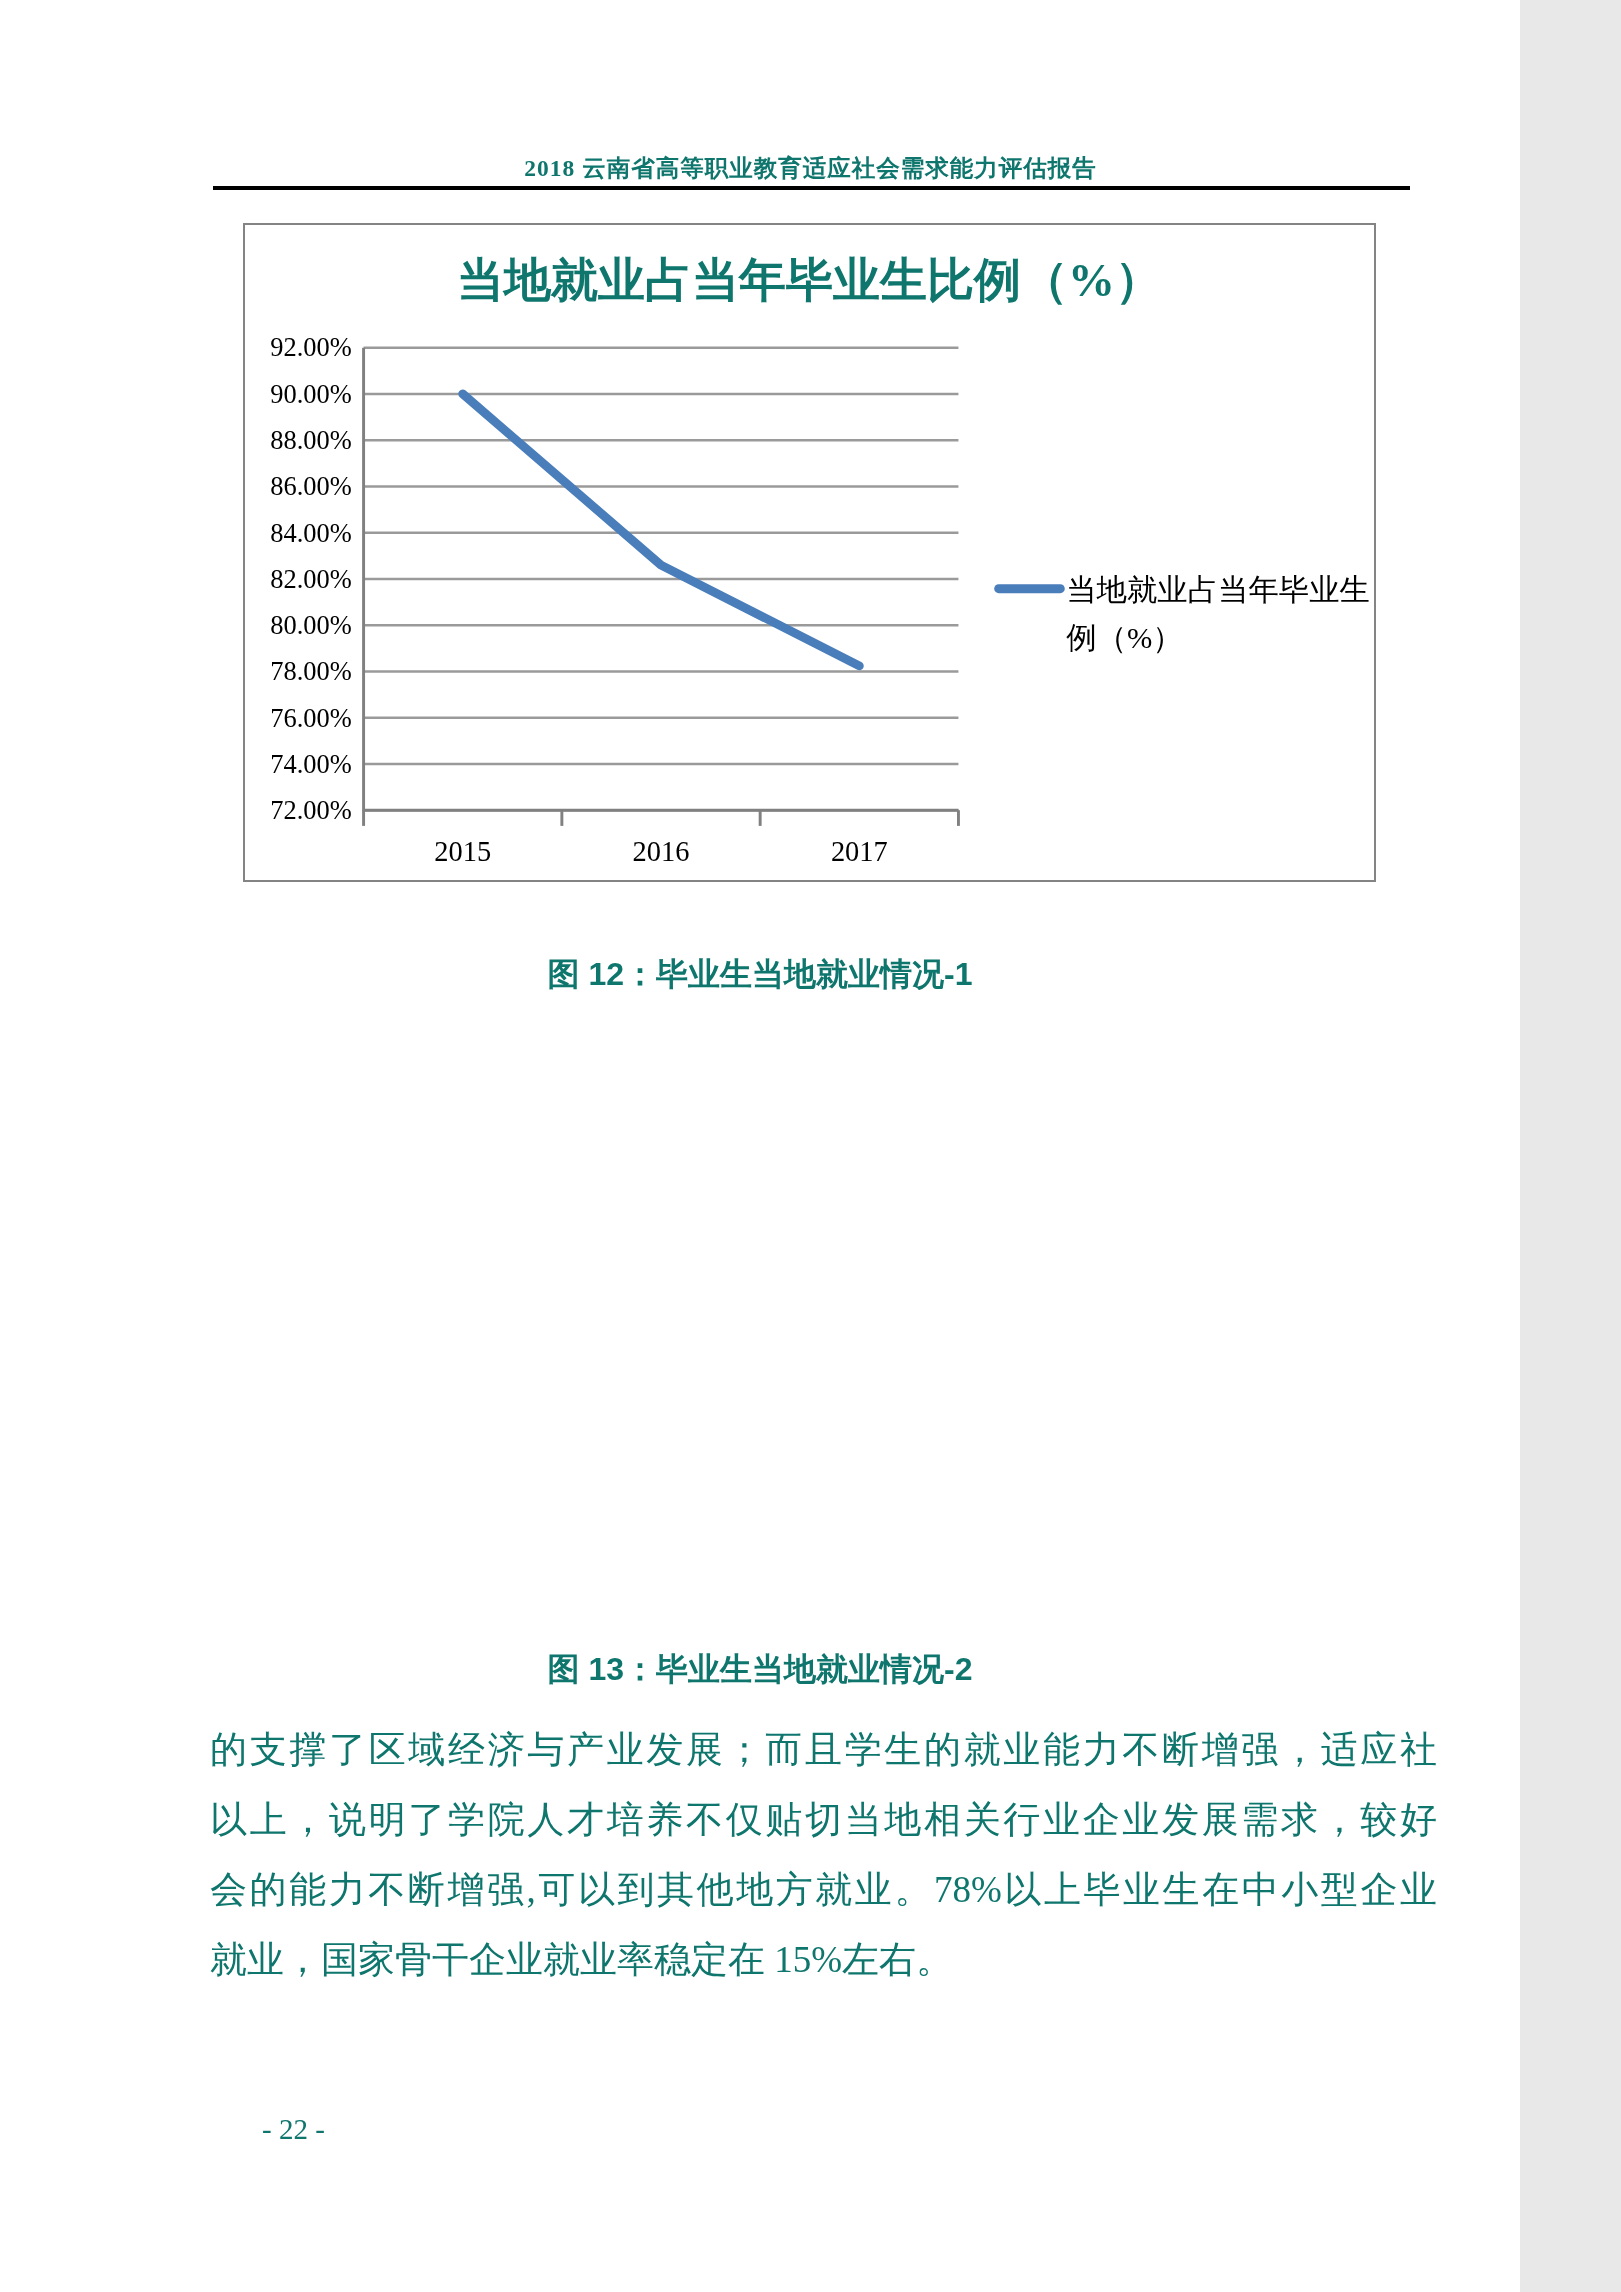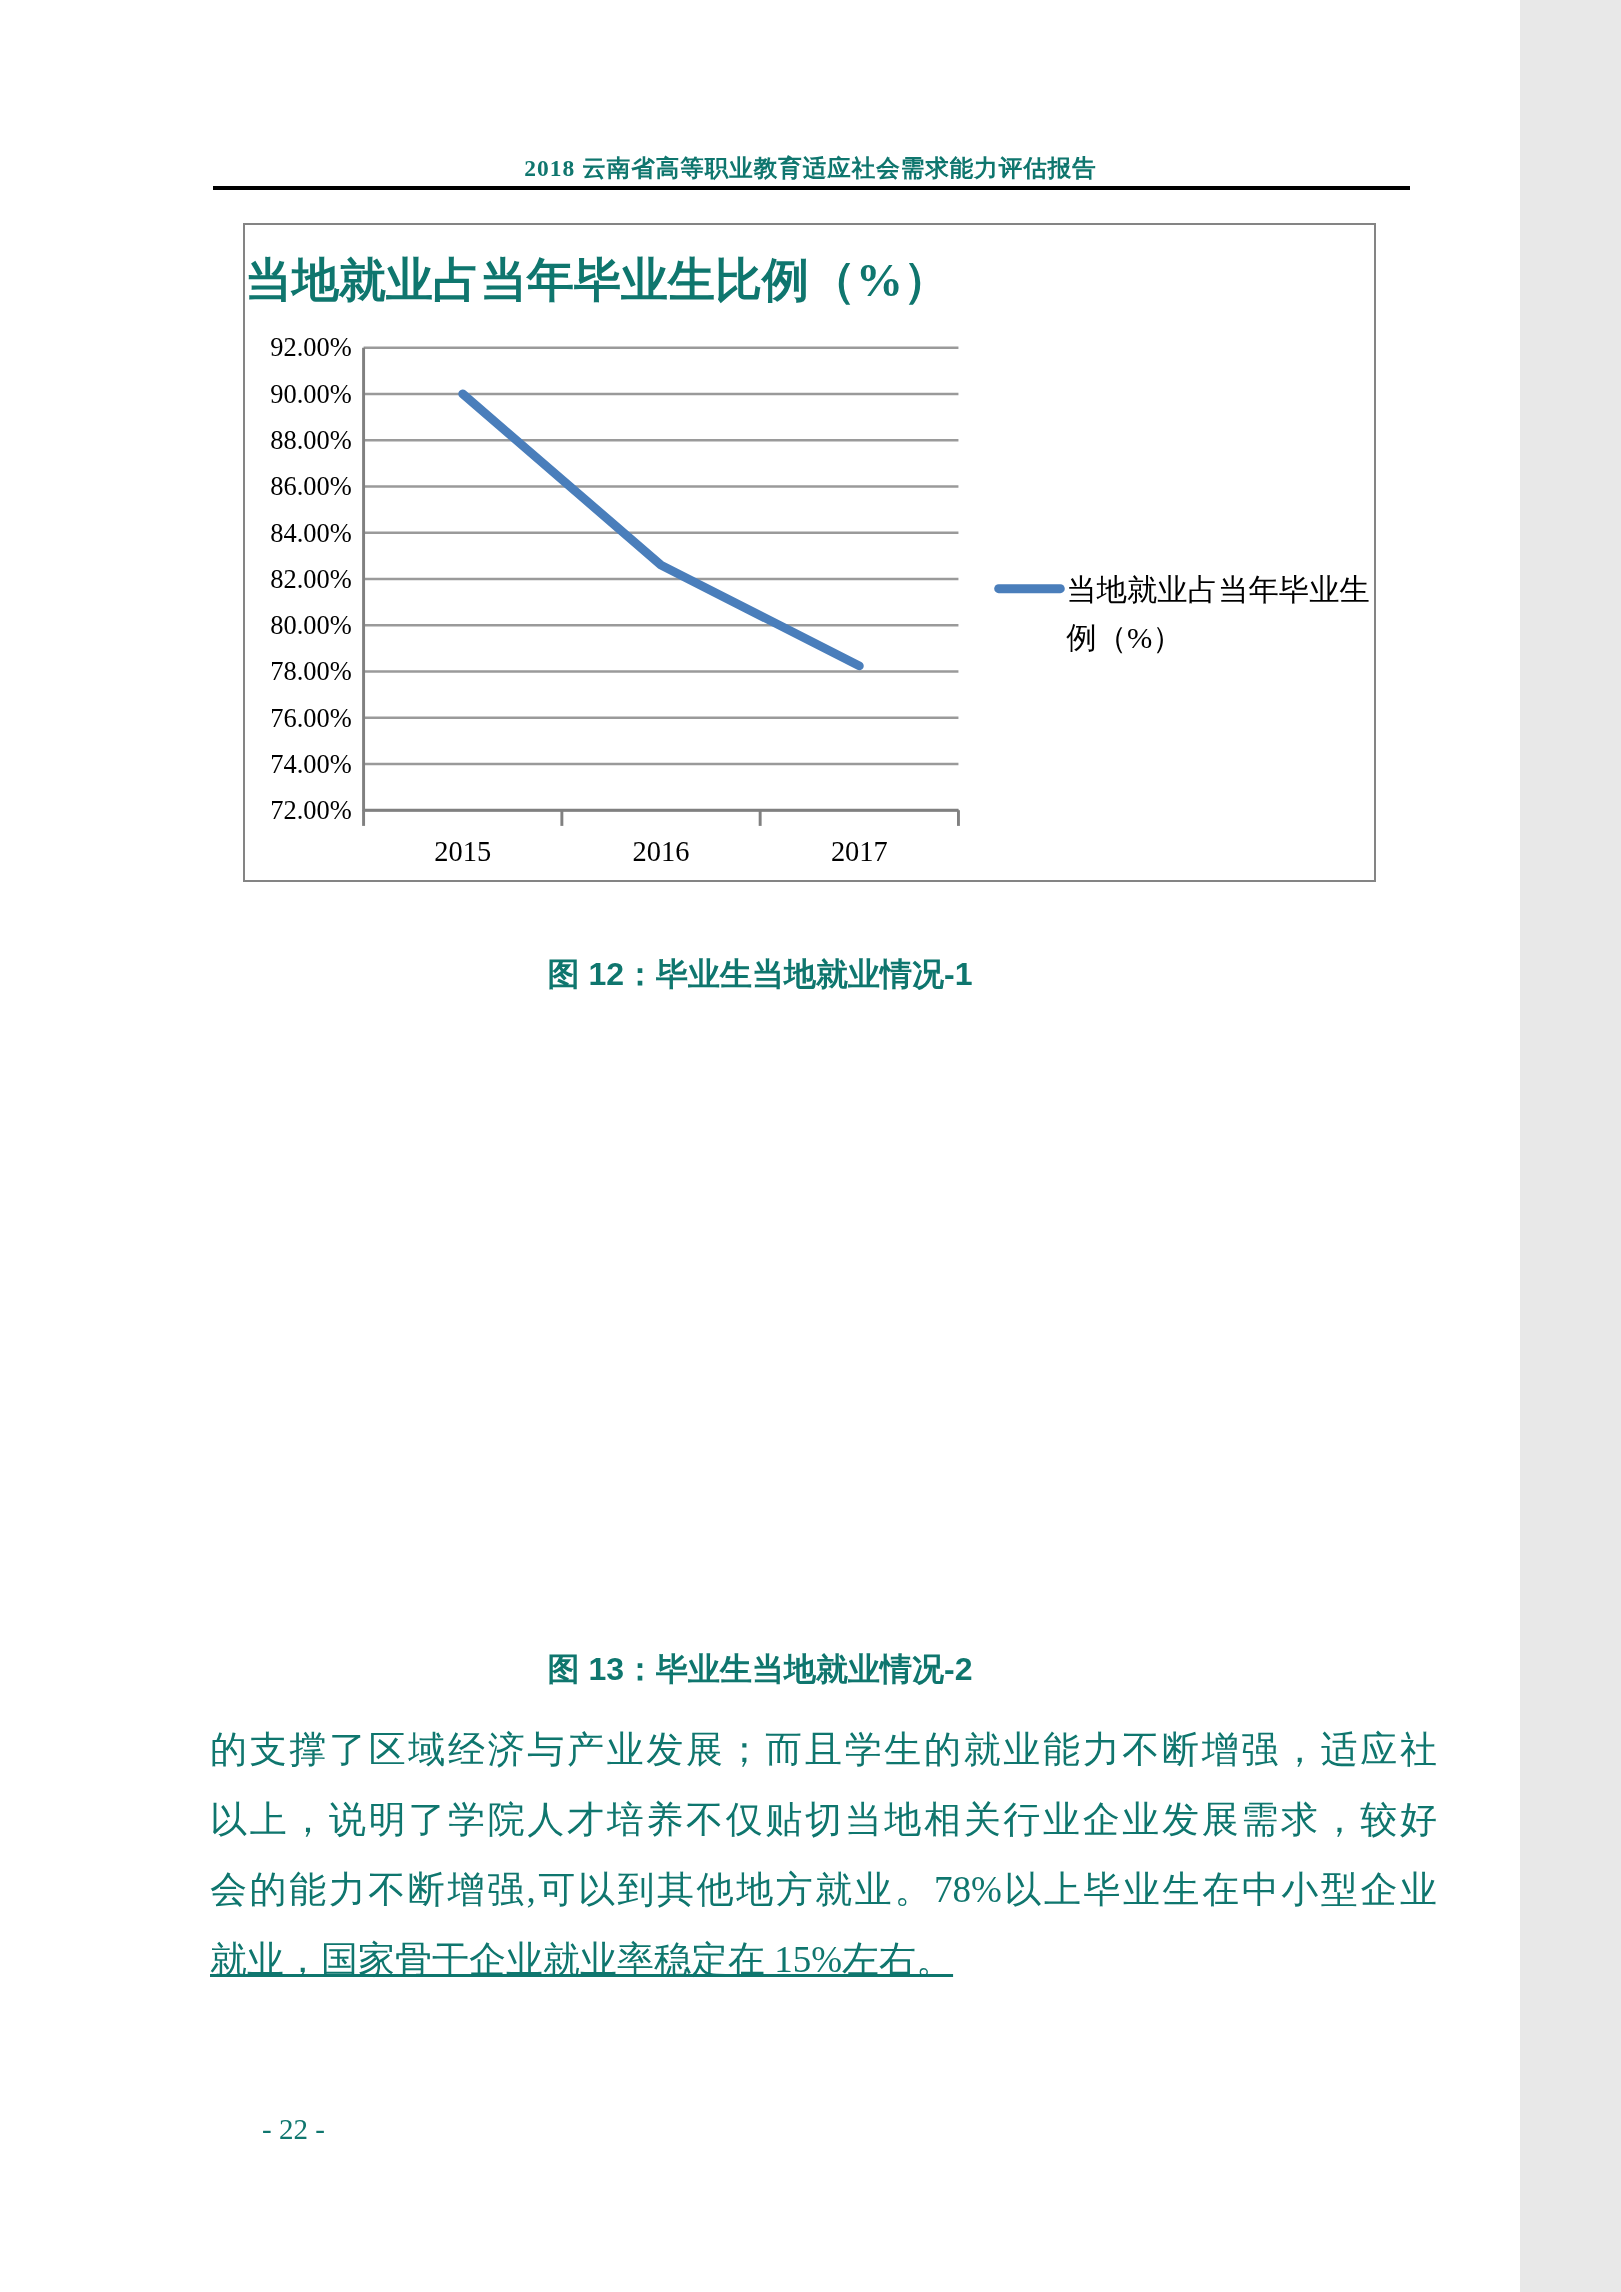--- a/index.html
+++ b/index.html
@@ -21,21 +21,21 @@
     background:#000;
   }
   .chart-box{
     position:absolute;left:243px;background:#fff;
     border:2.9px solid #848484;box-sizing:border-box;
   }
   #chart1-box{top:223px;width:1133px;height:659px;}
   #chart2-box{top:1042px;width:1133px;height:555px;}
   .chart-title{
     position:absolute;left:0;top:23.5px;width:100%;
-    text-align:left;font-weight:bold;font-size:47px;
+    text-align:center;font-weight:bold;font-size:47px;
     font-family:"Liberation Serif","DejaVu Serif",serif;
   }
   #chart2-box .chart-title{top:21.6px;}
   .title-num{font-family:"Liberation Sans","DejaVu Sans",sans-serif;font-weight:bold;}
   .chart-svg{position:absolute;left:0;top:0;}
   .svg-label{font-family:"Liberation Serif","DejaVu Serif",serif;fill:#000;}
   .caption{
     position:absolute;left:206px;width:1108px;
     text-align:center;
     font-family:"Liberation Sans","DejaVu Sans",sans-serif;
@@ -46,21 +46,21 @@
   .para{
     position:absolute;left:210px;top:1715px;width:1227px;
     font-size:37px;line-height:70px;
   }
   .para-line{
     text-align:justify;
     text-align-last:justify;
     white-space:nowrap;
   }
   .para-line.first{text-indent:2em;}
-  .para-line.last{text-align-last:left;text-decoration:underline;}
+  .para-line.last{text-align-last:left;}
   .page-number{
     position:absolute;left:214px;top:2113px;
     font-size:29px;
     margin-left:48px;
   }
 </style>
 </head>
 <body>
 
 <div class="page">

